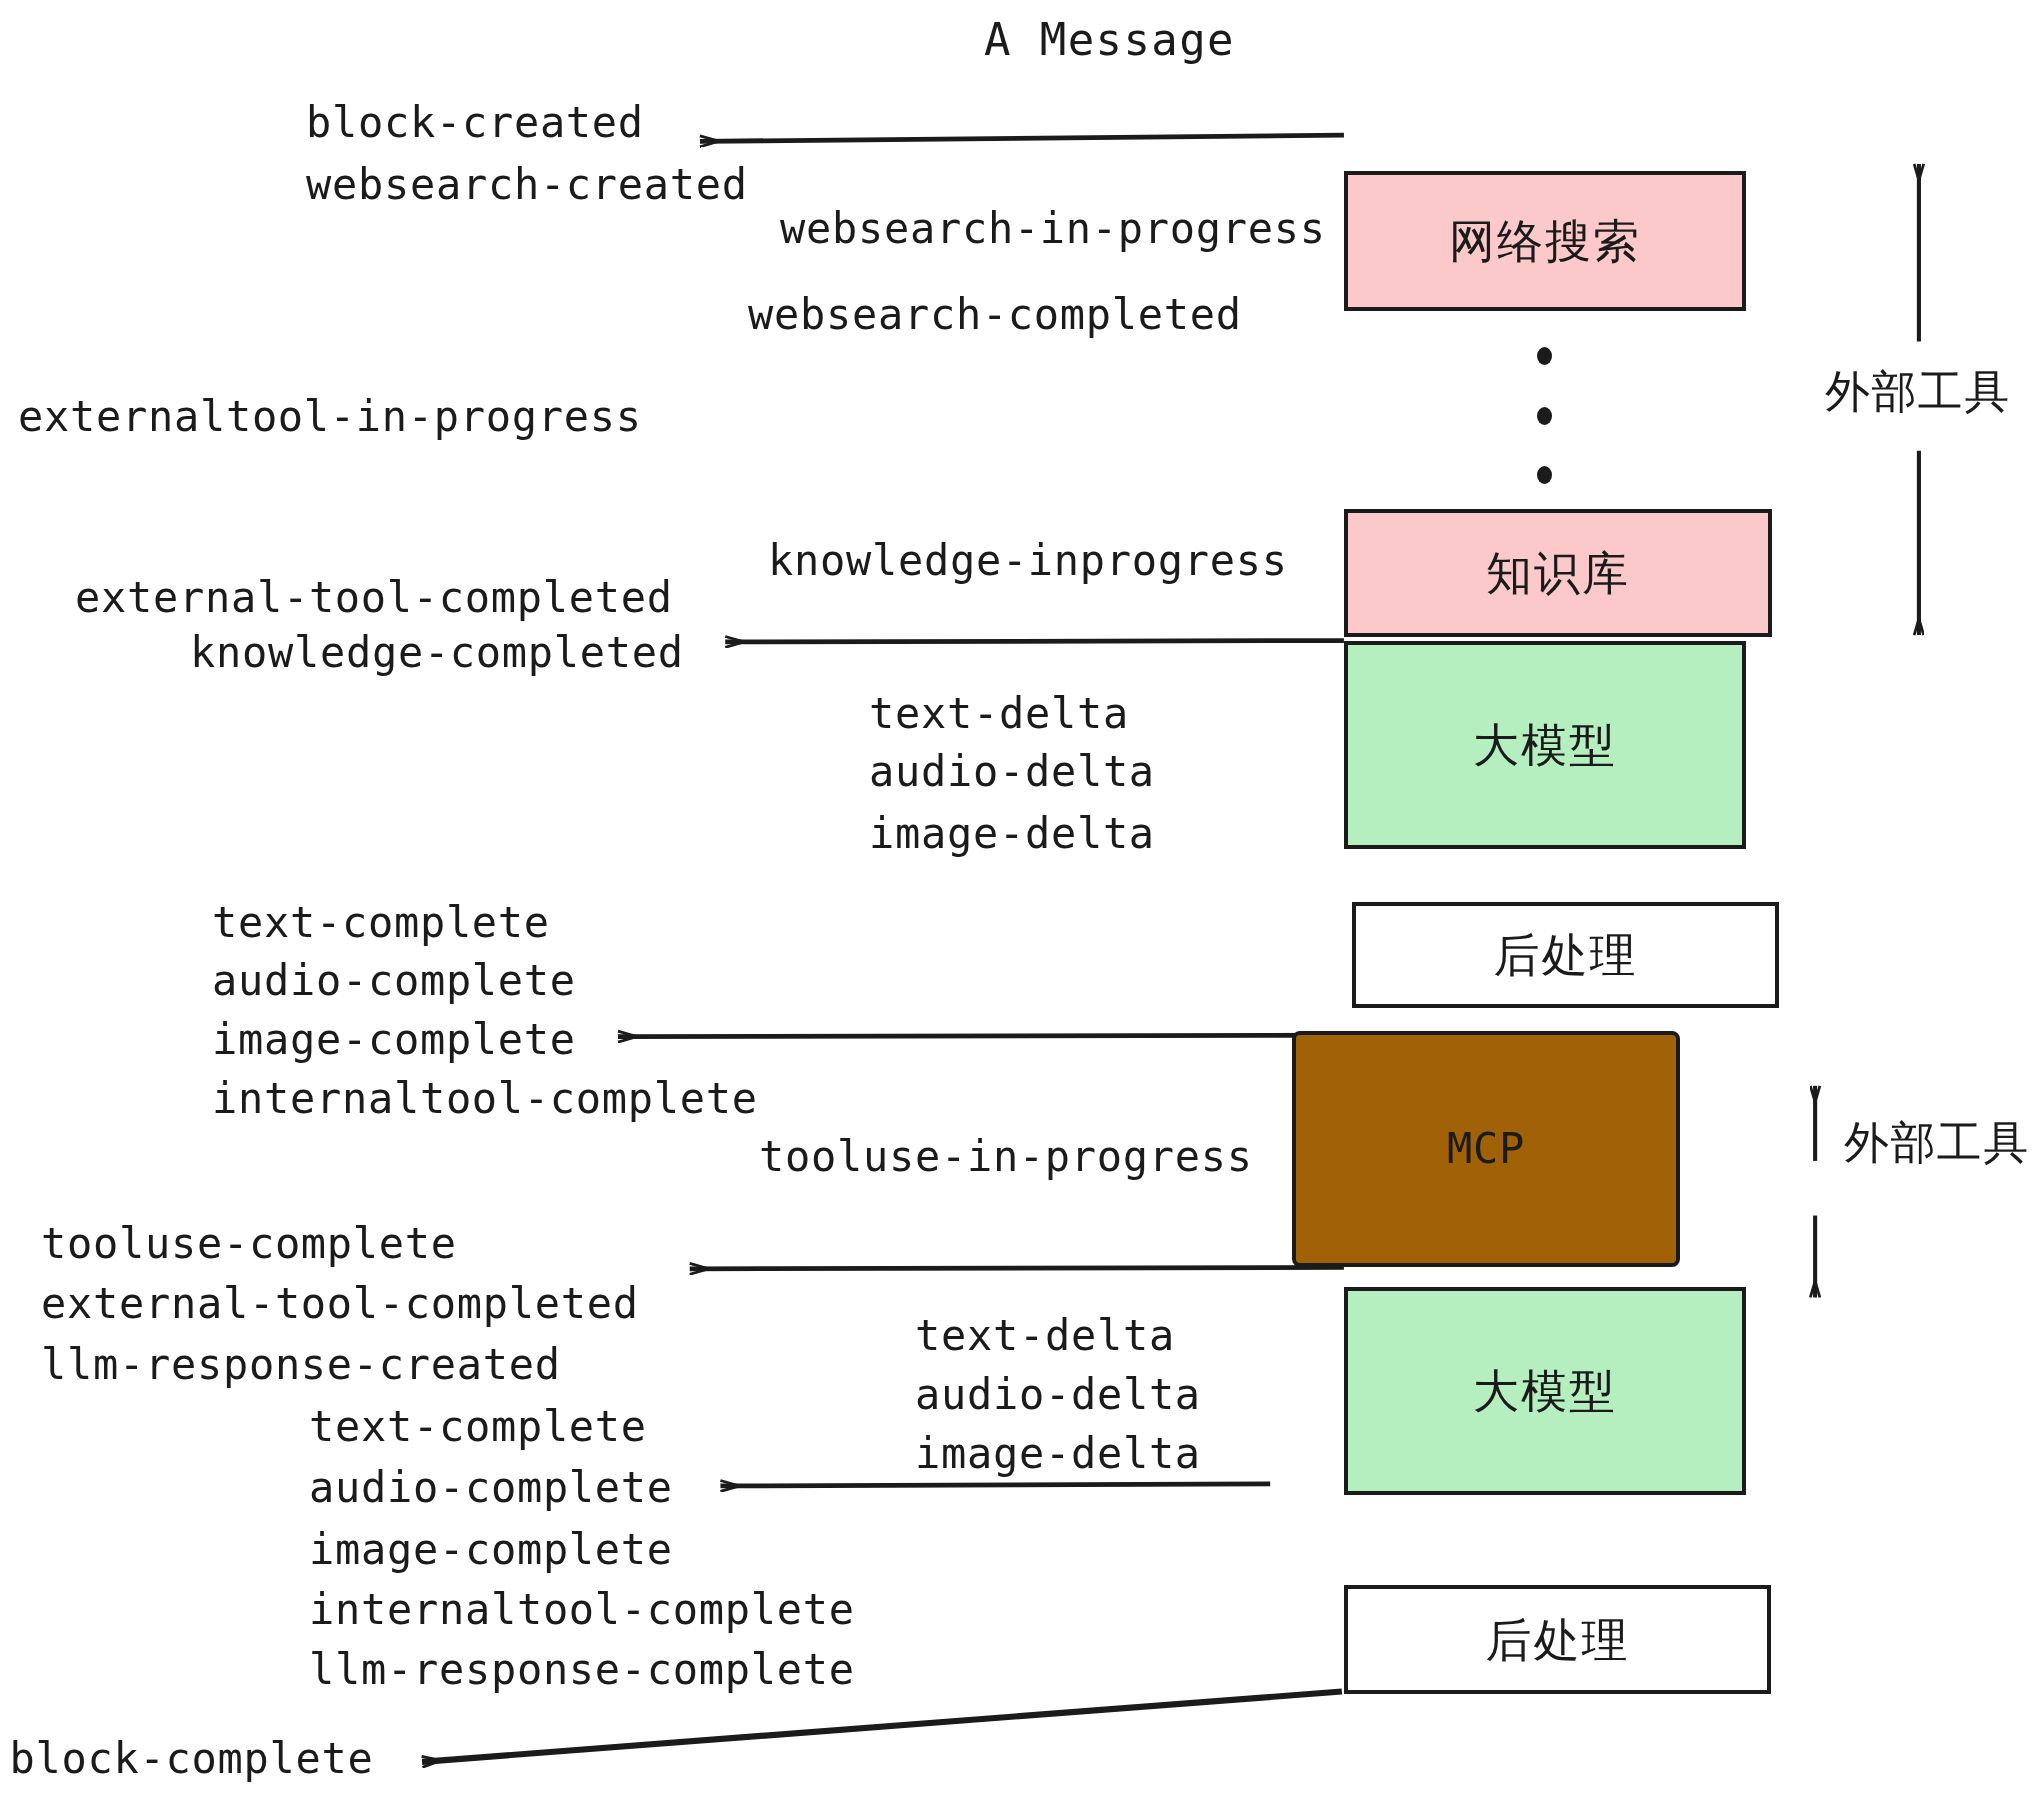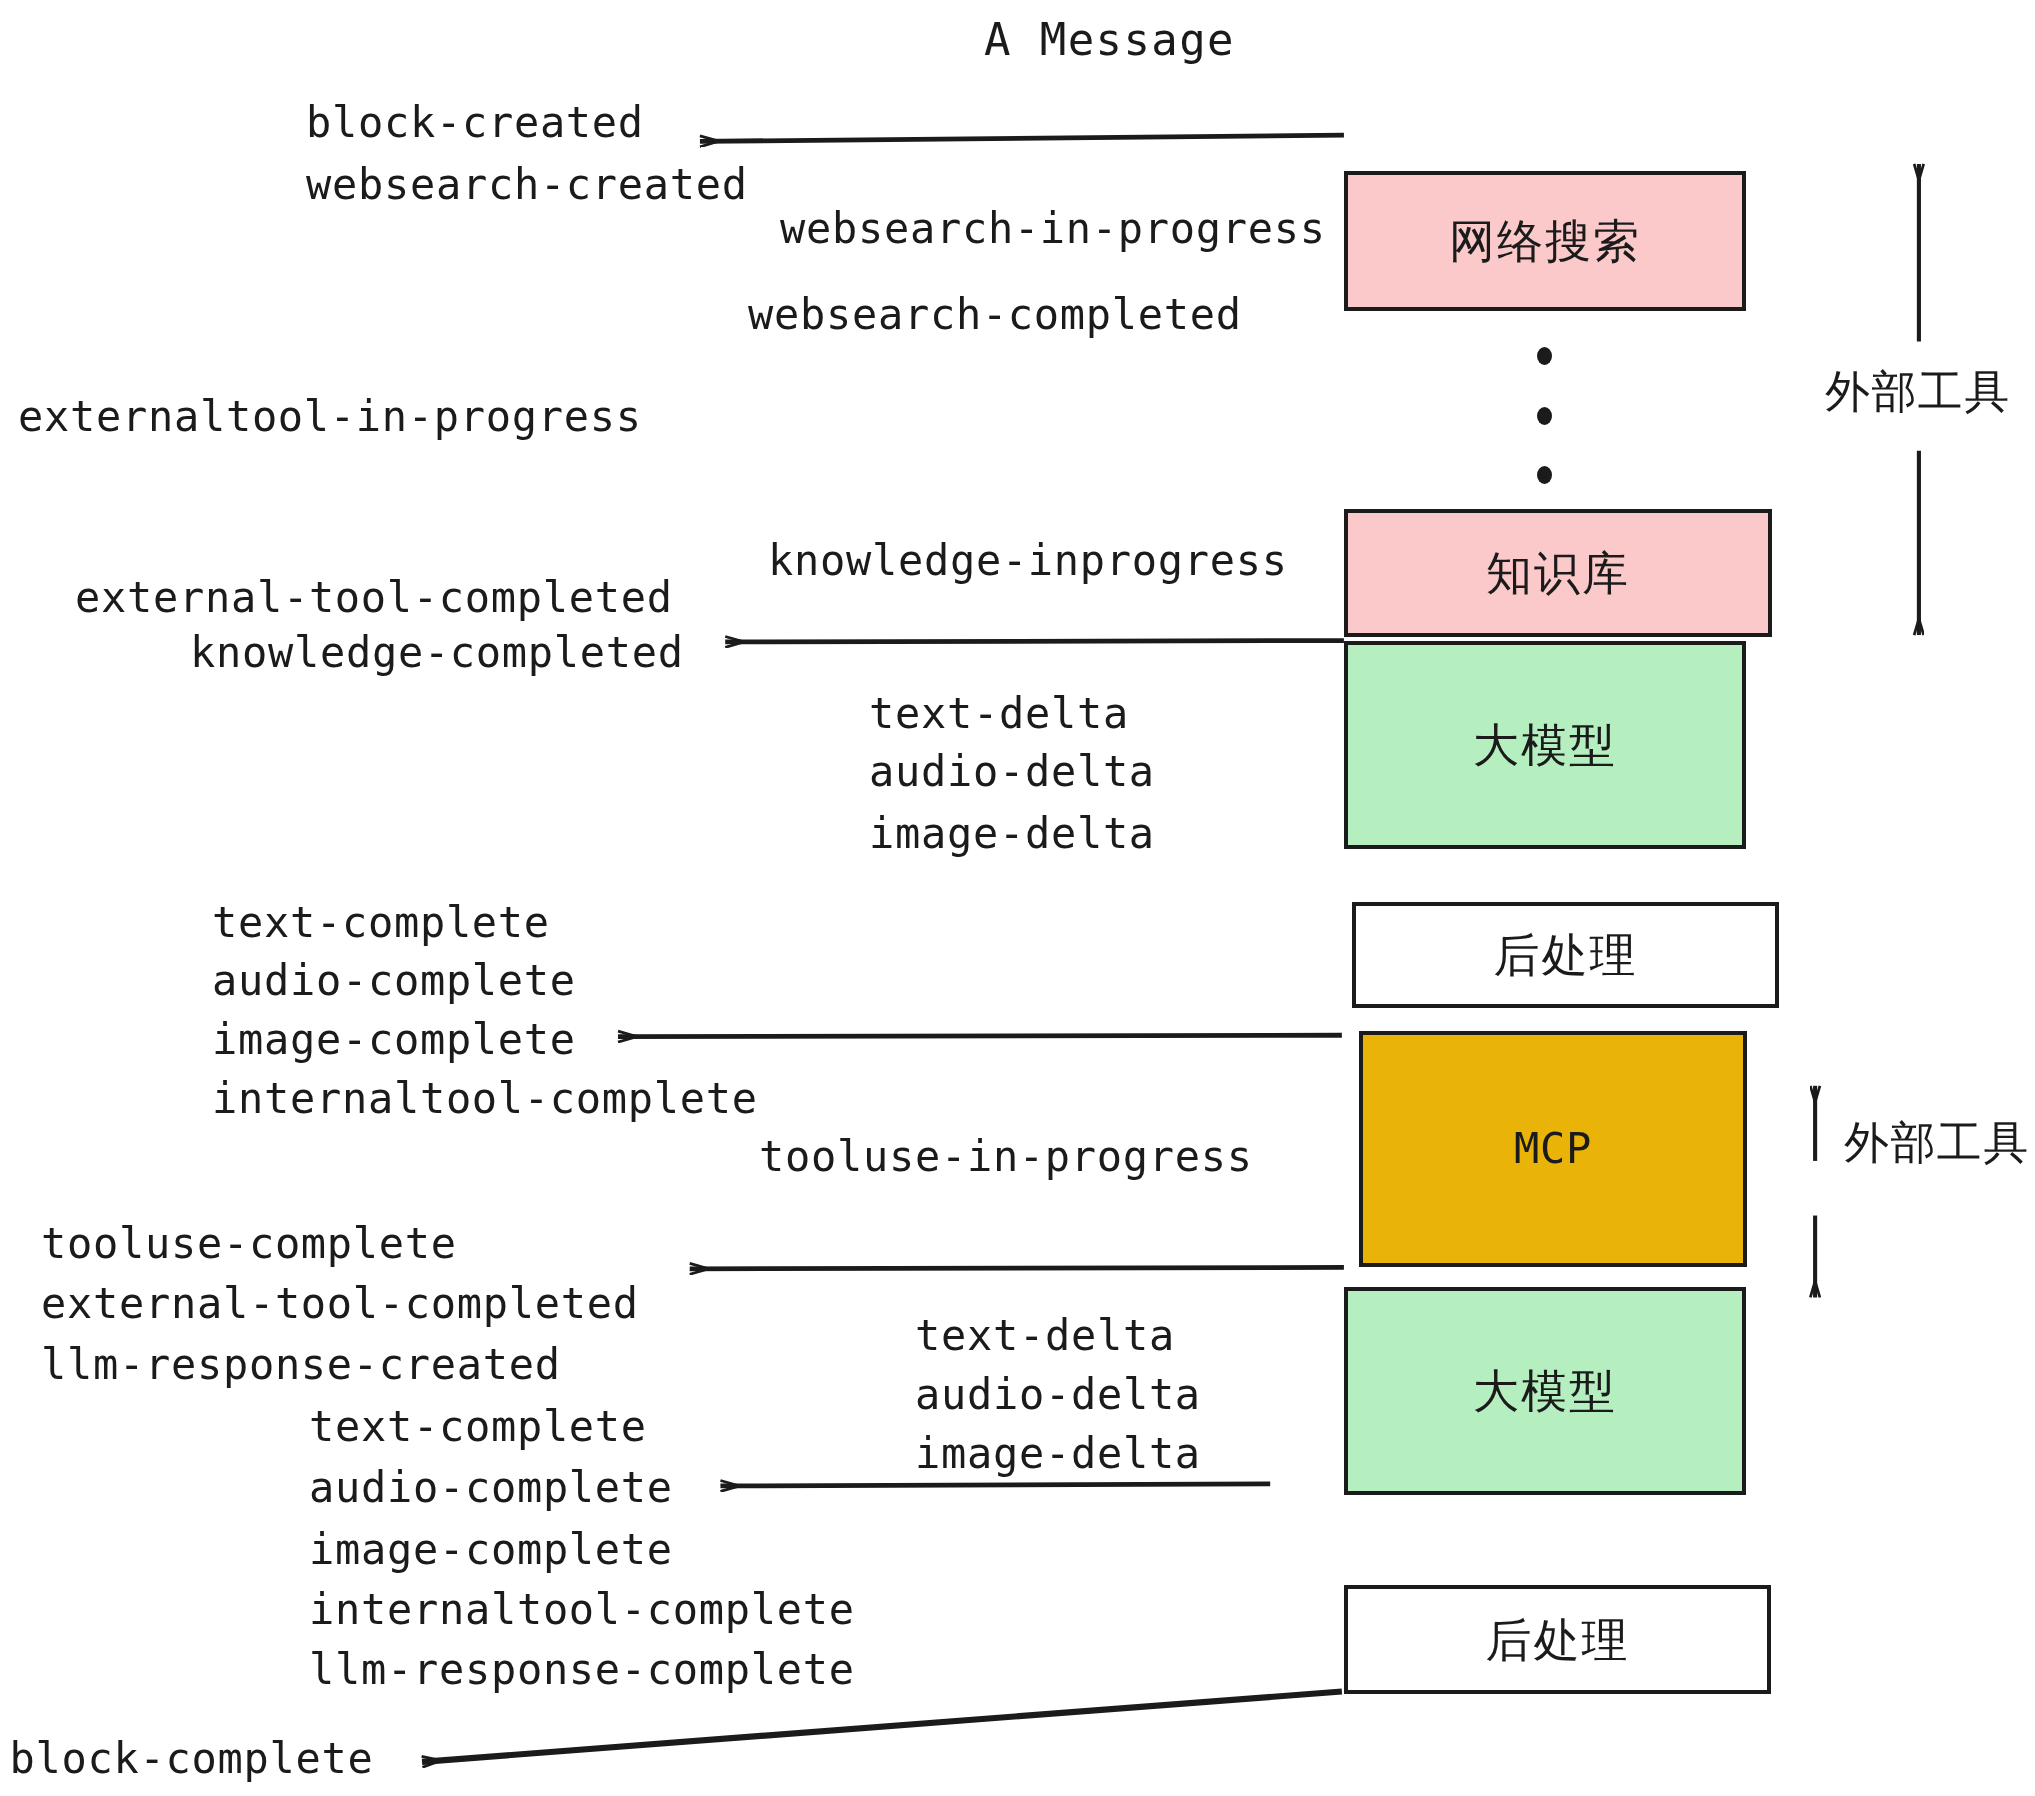--- a/index.html
+++ b/index.html
@@ -129,21 +129,21 @@
   </div>
 
   <div class="nodebox" style="left:1344px; top:641px; width:402px; height:208px; background:#B5EFC0;">
     <span class="cn">大模型</span>
   </div>
 
   <div class="nodebox" style="left:1352px; top:902px; width:427px; height:106px; background:#FFFFFF;">
     <span class="cn">后处理</span>
   </div>
 
-  <div class="nodebox" style="left:1359px; top:1031px; width:388px; height:236px; background:#eab308;">
+  <div class="nodebox" style="left:1292px; top:1031px; width:388px; height:236px; background:#a16207;border-radius:8px;">
     <span class="en">MCP</span>
   </div>
 
   <div class="nodebox" style="left:1344px; top:1287px; width:402px; height:208px; background:#B5EFC0;">
     <span class="cn">大模型</span>
   </div>
 
   <div class="nodebox" style="left:1344px; top:1585px; width:427px; height:109px; background:#FFFFFF;">
     <span class="cn">后处理</span>
   </div>

